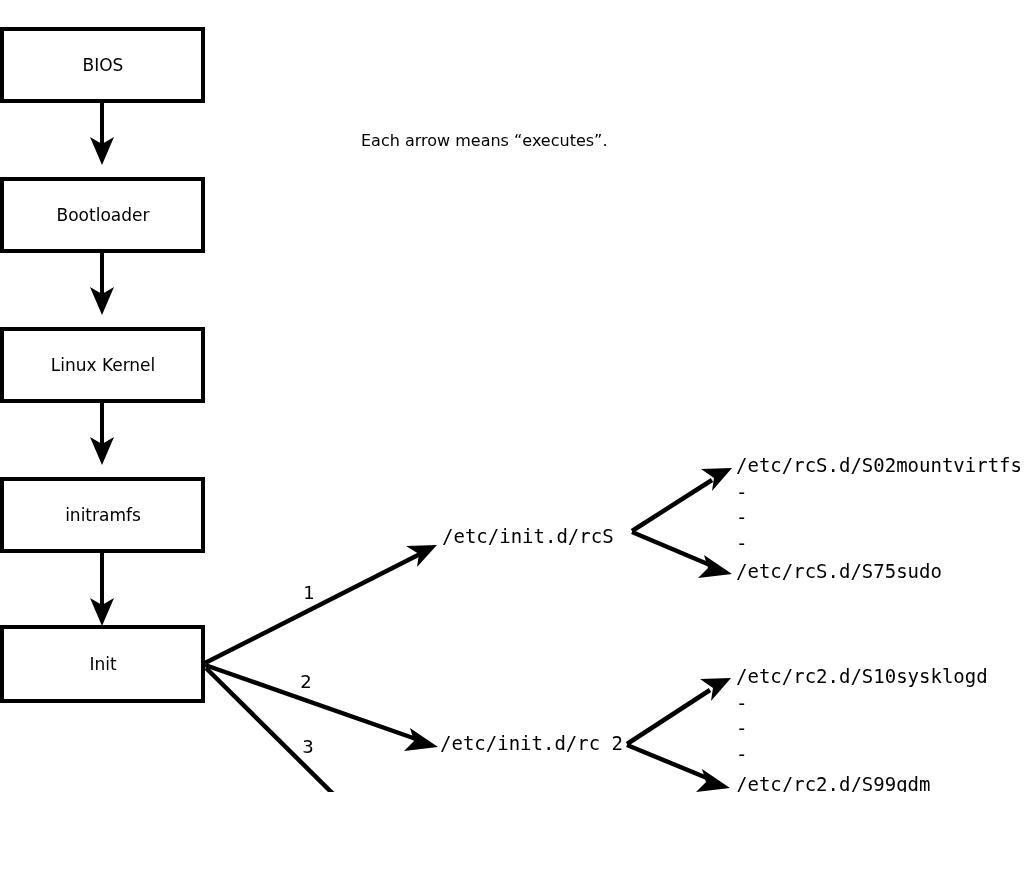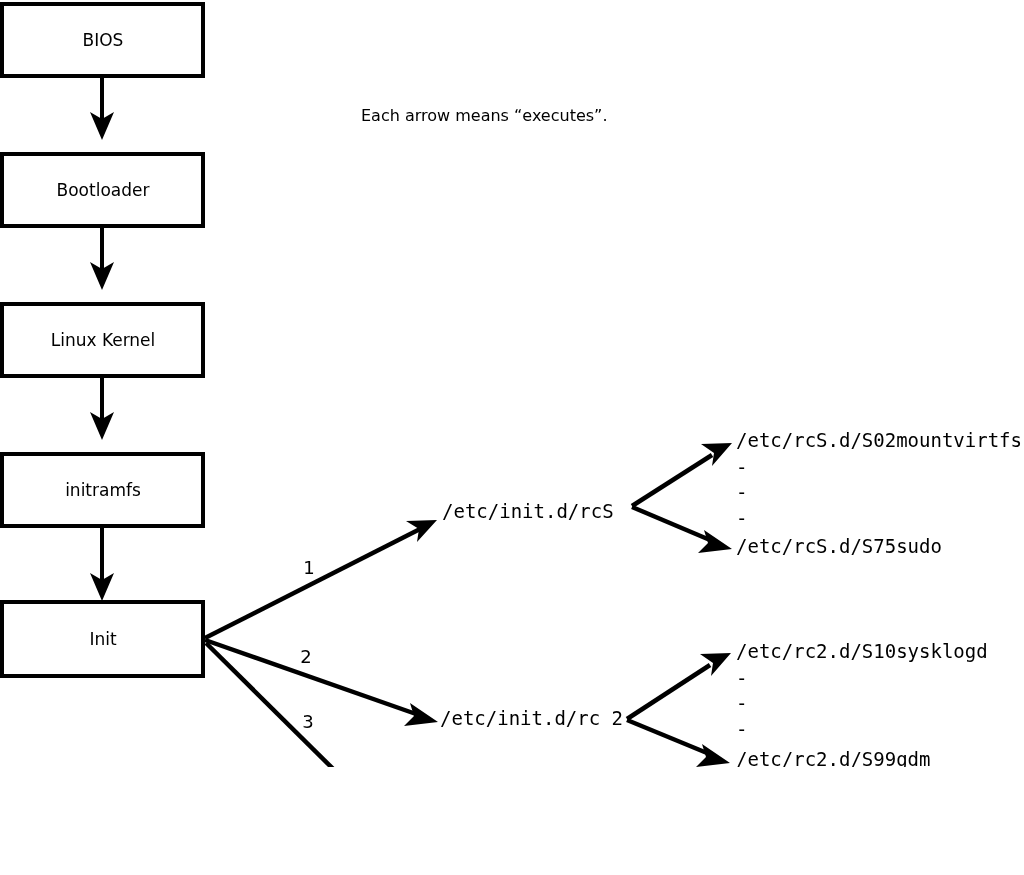--- a/index.html
+++ b/index.html
@@ -8,20 +8,21 @@
     padding: 0;
     background: #ffffff;
   }
   #canvas {
     position: relative;
     width: 1024px;
     height: 767px;
     background: #ffffff;
     overflow: hidden;
     font-family: "Liberation Sans", sans-serif;
+    margin-top: 25px;
   }
   svg#diagram {
     position: absolute;
     left: 0;
     top: 0;
     width: 1024px;
     height: 875px;
   }
   .box-rect {
     fill: #ffffff;

